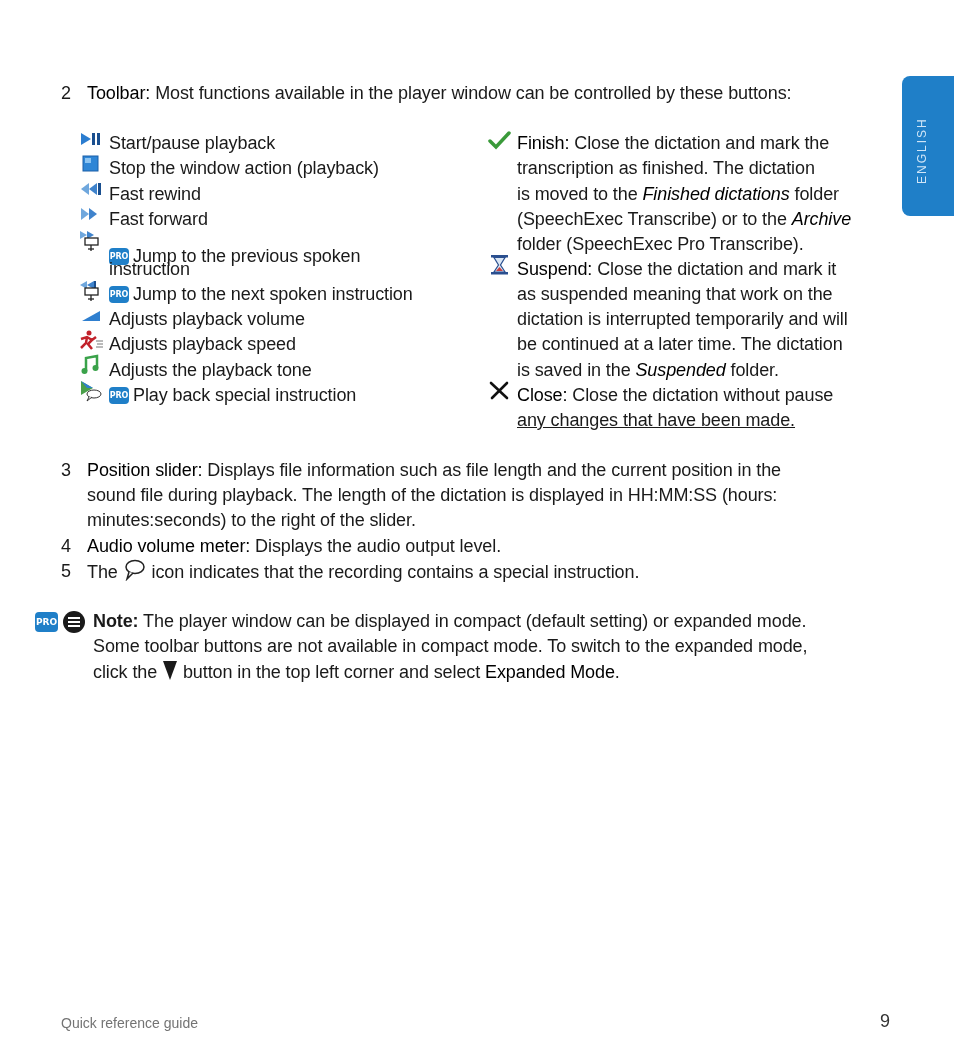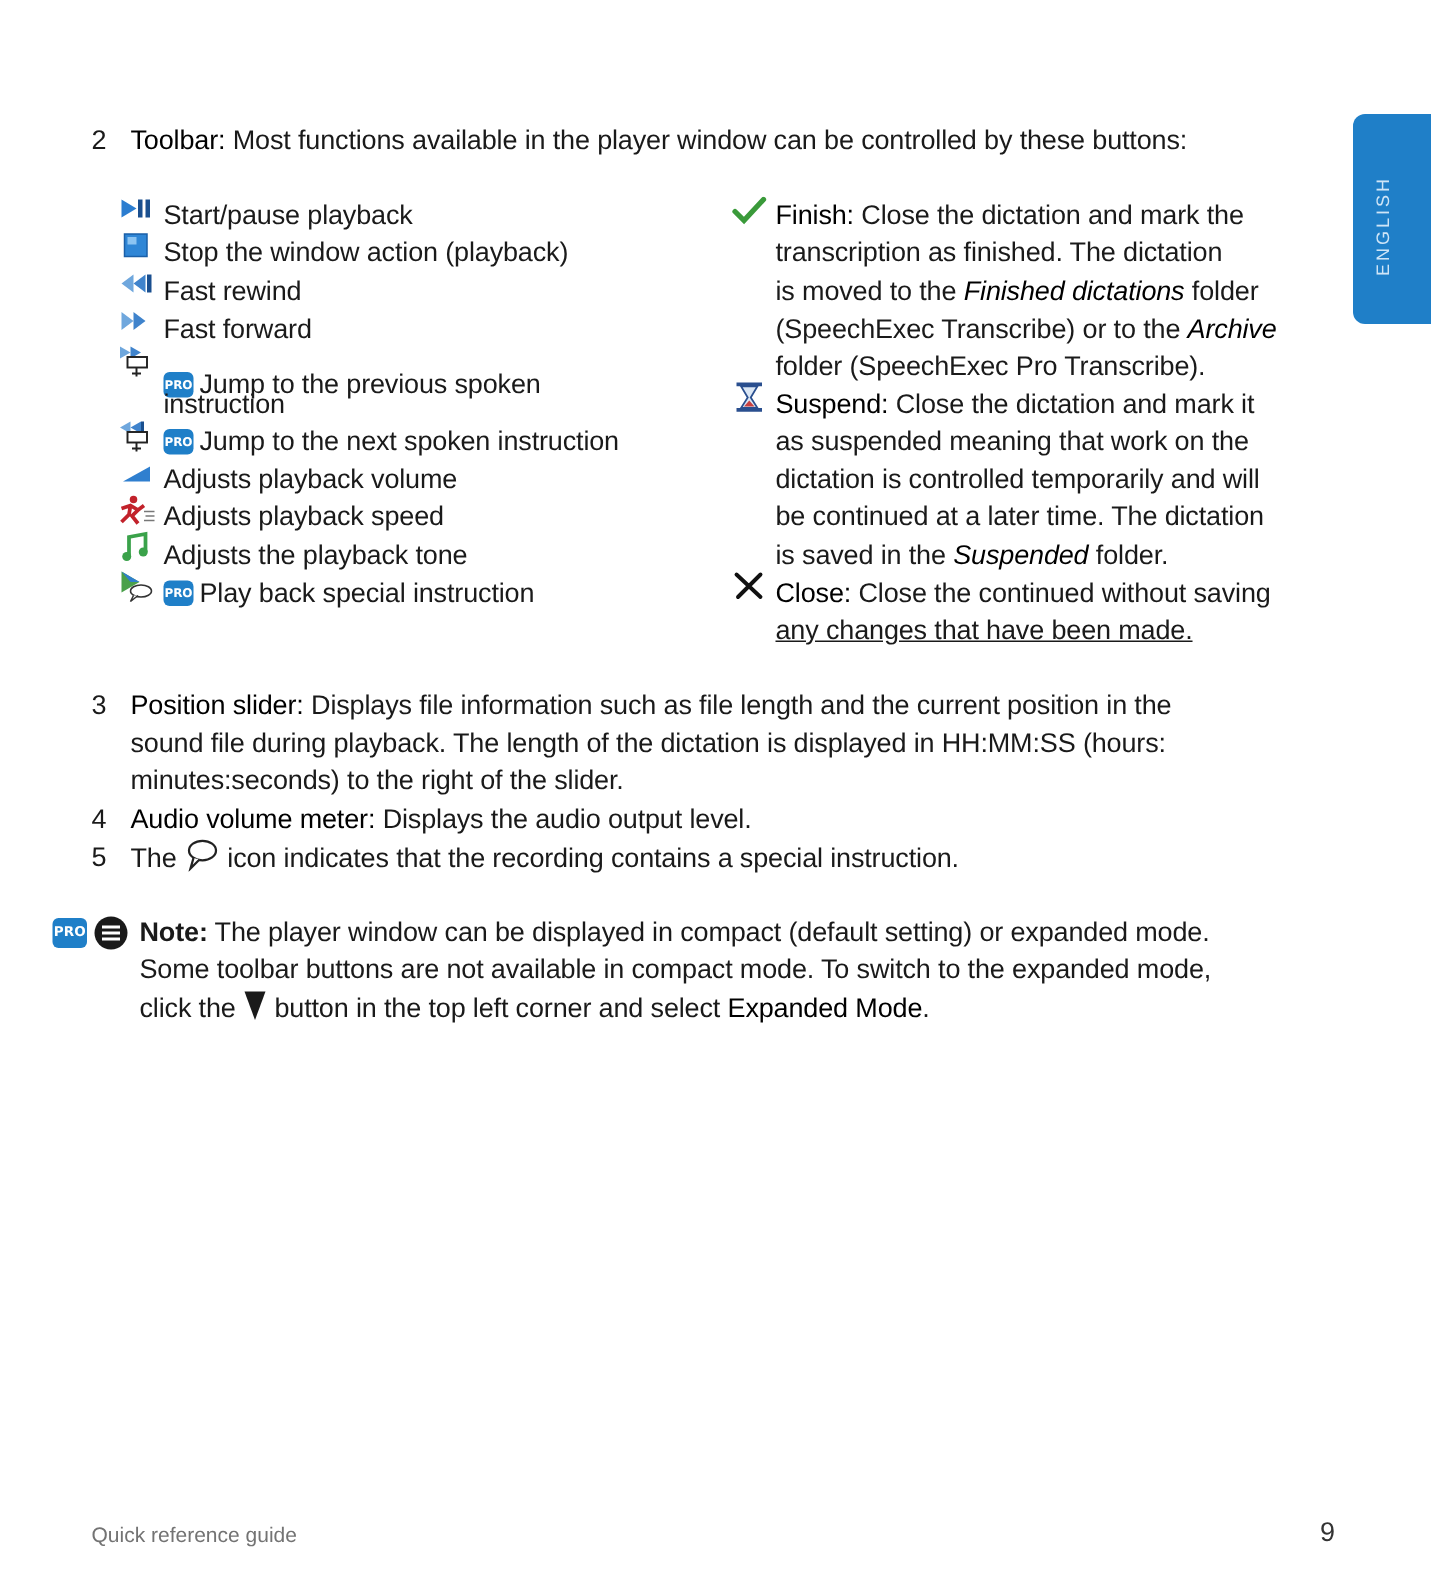--- a/index.html
+++ b/index.html
@@ -128,28 +128,28 @@
 </div>
 <div class="line" style="left:517px; top:207px;">
   <span>(SpeechExec Transcribe) or to the </span><span class="blue it">Archive</span>
 </div>
 <div class="line" style="left:517px; top:232px;">folder (SpeechExec Pro Transcribe).</div>
 
 <div class="line" style="left:517px; top:257px;">
   <span class="blue">Suspend:</span><span> Close the dictation and mark it</span>
 </div>
 <div class="line" style="left:517px; top:282px;">as suspended meaning that work on the</div>
-<div class="line" style="left:517px; top:307px;">dictation is controlled temporarily and will</div>
+<div class="line" style="left:517px; top:307px;">dictation is interrupted temporarily and will</div>
 <div class="line" style="left:517px; top:332px;">be continued at a later time. The dictation</div>
 <div class="line" style="left:517px; top:358px;">
   <span>is saved in the </span><span class="blue it">Suspended</span><span> folder.</span>
 </div>
 
 <div class="line" style="left:517px; top:383px;">
-  <span class="blue">Close:</span><span> Close the continued without saving</span>
+  <span class="blue">Close:</span><span> Close the dictation without pause</span>
 </div>
 <div class="line" style="left:517px; top:408px;text-decoration:underline;">any changes that have been made.</div>
 
 <div class="num" style="left:61px; top:458px;">3</div>
 <div class="line" style="left:87px; top:458px;">
   <span class="blue">Position slider:</span><span> Displays file information such as file length and the current position in the</span>
 </div>
 <div class="line" style="left:87px; top:483px;">sound file during playback. The length of the dictation is displayed in HH:MM:SS (hours:</div>
 <div class="line" style="left:87px; top:508px;">minutes:seconds) to the right of the slider.</div>
 

